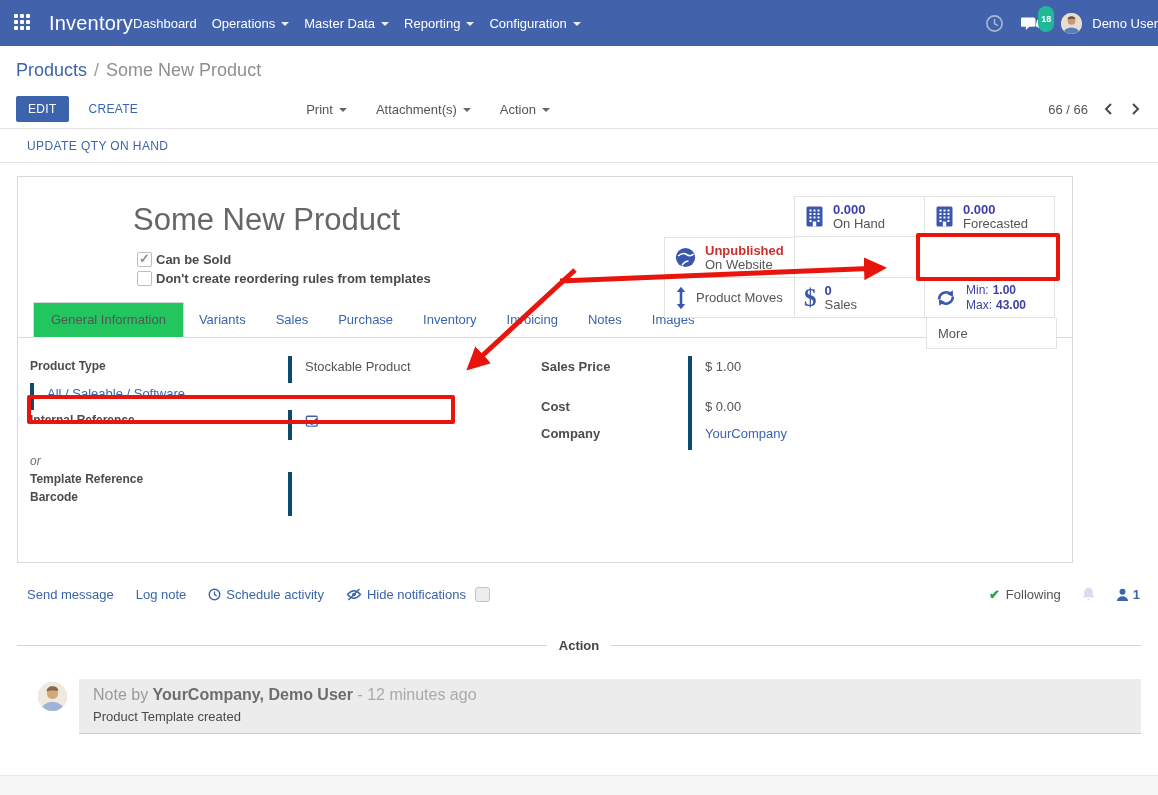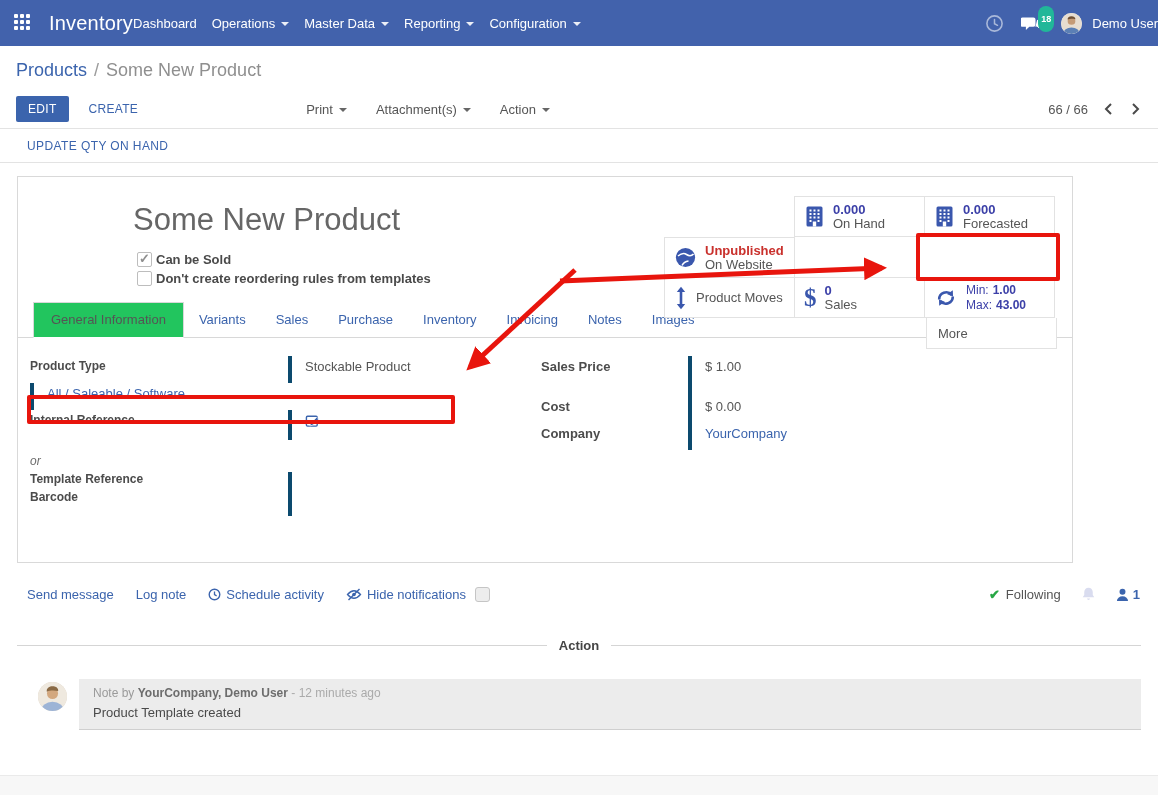--- a/index.html
+++ b/index.html
@@ -98,21 +98,21 @@
   .fcheck { color:var(--follow-green,#28a745); font-size:13px; font-weight:700; }
   .followers { display:flex; align-items:center; gap:4px; font-size:13px; color:var(--accent,#3b64ad); cursor:pointer; font-weight:700; }
 
   .day-divider { position:relative; margin:33px 17px 0; text-align:center; }
   .day-divider::before { content:""; position:absolute; left:0; right:0; top:50%; border-top:1px solid #d5d5d5; }
   .day-label { position:relative; background:#fff; padding:0 12px; font-size:13px; font-weight:700; color:#444; }
 
   .message { display:flex; margin:25px 17px 0 38px; }
   .msg-avatar { width:29px; height:29px; border-radius:50%; overflow:hidden; background:#ddd3c6; flex:0 0 auto; margin-top:3px; }
   .msg-box { flex:1; margin-left:12px; background:#ececec; border-bottom:1px solid #cfcfcf; }
-  .msg-header { padding:7px 14px 0; font-size:12px; color:#9a9a9a; }
+  .msg-header { padding:7px 14px 0; font-size:16px; color:#9a9a9a; }
   .msg-author { color:#6d6d6d; font-weight:700; }
   .msg-time { color:#aaa; }
   .msg-body { padding:5px 14px 9px; font-size:13px; color:#4a4a4a; }
 
   .bottom-strip { position:absolute; left:0; right:0; top:775px; height:20px; background:#f7f7f7; border-top:1px solid #eaeaea; }
 
   
   .anno { position:absolute; border:4px solid var(--annotation,#e8150d); border-radius:2px; pointer-events:none; z-index:40; }
   .anno-box-minmax { left:916px; top:233px; width:144px; height:48px; }
   .anno-box-category { left:27px; top:395px; width:428px; height:29px; }

